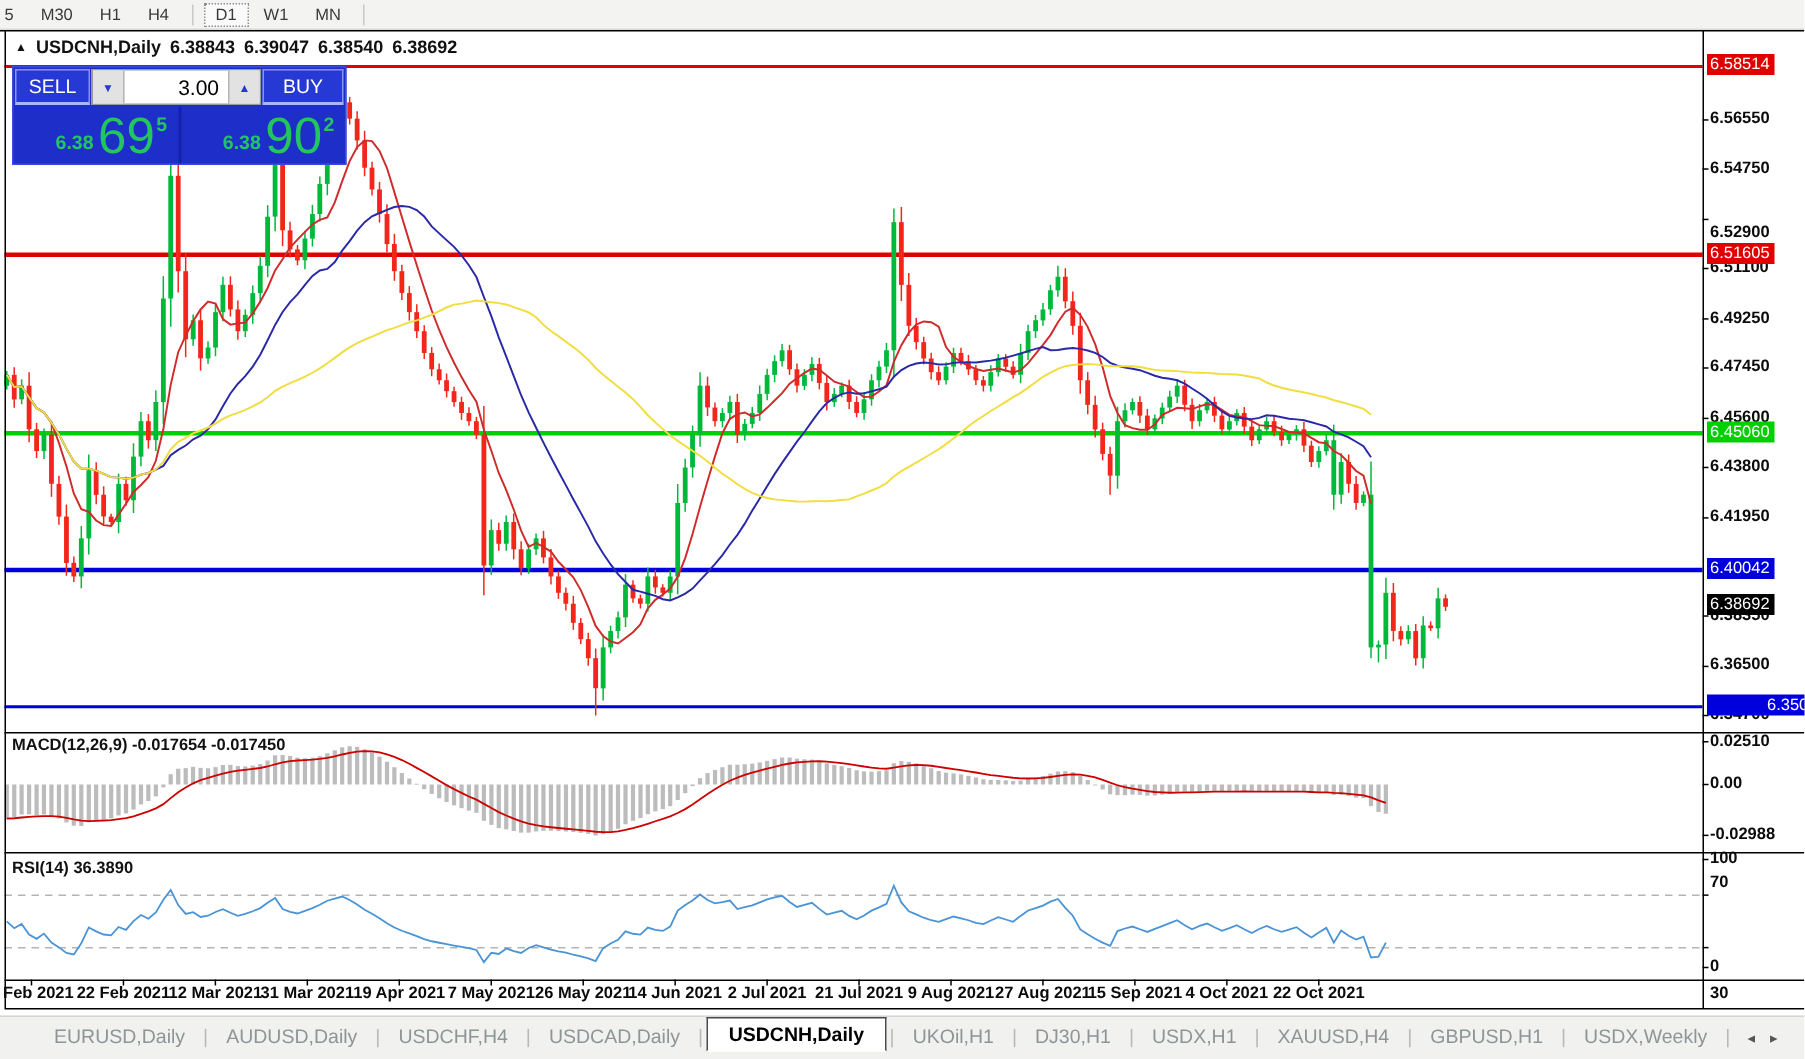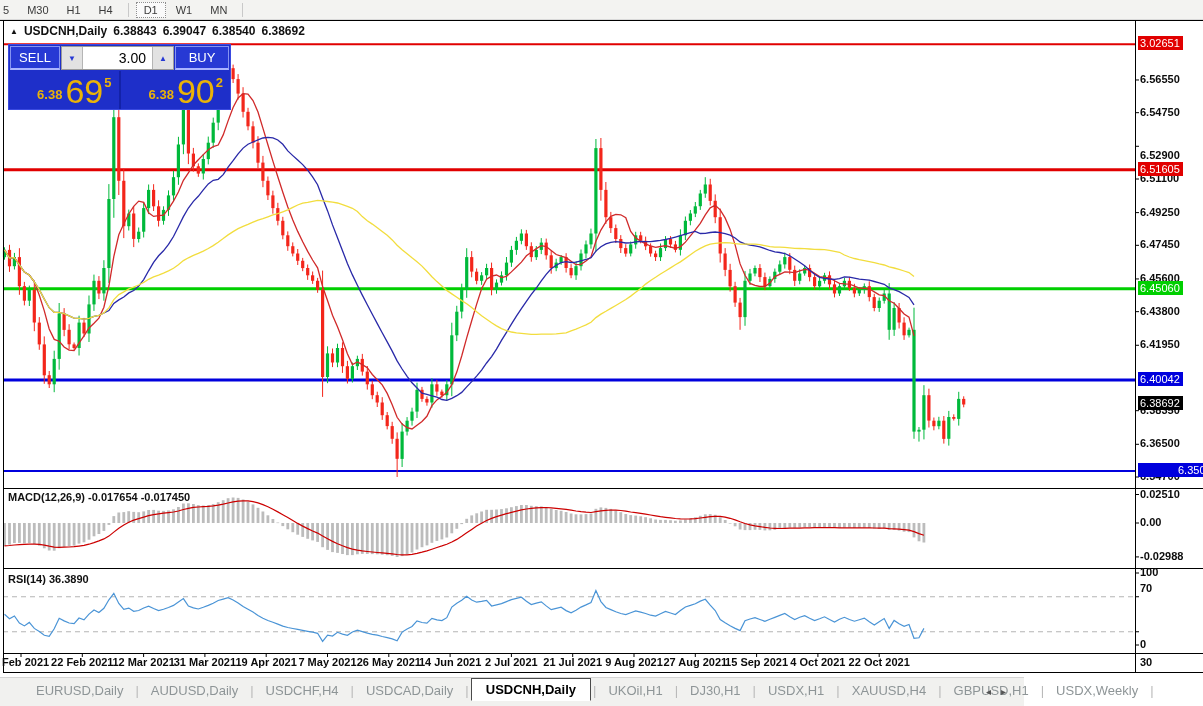--- a/index.html
+++ b/index.html
@@ -23,33 +23,33 @@
         font-size:13px;display:flex;align-items:center;justify-content:center;}
   .sellb{width:48px;margin:1px;}
   .buyb{width:52px;margin:1px;}
   .spin{flex:1;display:flex;margin:1px 0;background:#fff;border:1px solid #9a9a9a;}
   .spin .sb{width:20px;background:#e2e2e2;border-right:1px solid #b5b5b5;color:#2739d4;font-size:8px;
             display:flex;align-items:center;justify-content:center;}
   .spin .sb.right{border-right:none;border-left:1px solid #b5b5b5;}
   .spin .val{flex:1;display:flex;align-items:center;justify-content:flex-end;padding-right:6px;
              font-size:14px;color:#000;}
   .prices{position:absolute;left:0;top:26px;width:100%;height:38px;display:flex;}
-  .pbox{flex:1;display:flex;align-items:flex-end;justify-content:center;color:#eab308;padding-bottom:3px;padding-left:21px;}
+  .pbox{flex:1;display:flex;align-items:flex-end;justify-content:center;color:#22c55e;padding-bottom:3px;padding-left:21px;}
   .pbox.left{border-right:2px solid #1322a8;}
   .pbox .small{font-size:13px;font-weight:700;margin-right:3px;margin-bottom:4px;}
   .pbox .big{font-size:34px;line-height:30px;}
   .pbox .sup{font-size:13px;font-weight:700;margin-bottom:16px;margin-left:1px;}
   
   .tick-label{position:absolute;left:4px;font-size:11px;font-weight:700;color:#0b0b0b;white-space:nowrap;}
   .badge{position:absolute;left:2px;font-size:11px;color:#fff;padding:1px 3px 1px 2px;white-space:nowrap;}
   #price-axis{position:absolute;left:1136px;top:0;width:67px;height:672px;}
   .date-label{position:absolute;top:0;width:80px;text-align:center;font-size:11px;font-weight:700;color:#0b0b0b;white-space:nowrap;}
   #date-axis{position:absolute;left:0;top:656px;width:1135px;height:16px;}
   
-  .tabbar{position:absolute;left:0;top:677px;width:1024px;height:29px;background:#f1f1ef;
+  .tabbar{position:absolute;left:0;top:677px;width:1203px;height:29px;background:#f1f1ef;
           border-top:1px solid #d5d5d5;display:flex;align-items:flex-start;font-size:13px;color:#8e9597;}
   .tabs{display:flex;align-items:center;padding-left:26px;height:24px;}
   .tab{padding:3px 10px;white-space:nowrap;}
   .tab.active{background:#fff;border:1px solid #4a4a4a;border-bottom:1px solid #fff;color:#000;font-weight:700;
               padding:3px 14px;margin-top:-1px;}
   .tab-sep{color:#b9b9b9;padding:0 2px;}
   .tab-scroll{position:absolute;right:8px;top:8px;font-size:10px;color:#555;letter-spacing:10px;}
 </style>
 </head>
 <body>
@@ -742,21 +742,21 @@
     <div class="tick-label" style="top: 149px;">6.52900</div>
     <div class="tick-label" style="top: 172.002px;">6.51100</div>
     <div class="tick-label" style="top: 205.618px;">6.49250</div>
     <div class="tick-label" style="top: 238.326px;">6.47450</div>
     <div class="tick-label" style="top: 271.942px;">6.45600</div>
     <div class="tick-label" style="top: 304.65px;">6.43800</div>
     <div class="tick-label" style="top: 338.266px;">6.41950</div>
     <div class="tick-label" style="top: 403.682px;">6.38350</div>
     <div class="tick-label" style="top: 437.298px;">6.36500</div>
     <div class="tick-label" style="top: 470.006px;">6.34700</div>
-    <div class="badge" style="top: 36.2824px; background: rgb(225, 0, 0);">3.02651</div>
+    <div class="badge" style="top: 36.2824px; background: rgb(225, 0, 0);">6.58514</div>
     <div class="badge" style="top: 161.826px; background: rgb(225, 0, 0);">6.51605</div>
     <div class="badge" style="top: 280.755px; background: rgb(0, 207, 0);">6.45060</div>
     <div class="badge" style="top: 371.937px; background: rgb(0, 0, 221);">6.40042</div>
     <div class="badge" style="top: 463.1px; background: rgb(0, 0, 221); padding-left: 40px;">6.35025</div>
     <div class="badge" style="top: 396.467px; background: rgb(0, 0, 0);">6.38692</div>
     <div class="tick-label" style="top: 487.512px;">0.02510</div>
     <div class="tick-label" style="top: 516px;">0.00</div>
     <div class="tick-label" style="top: 549.914px;">-0.02988</div>
     <div class="tick-label" style="top: 566px;">100</div>
     <div class="tick-label" style="top: 582px;">70</div>

